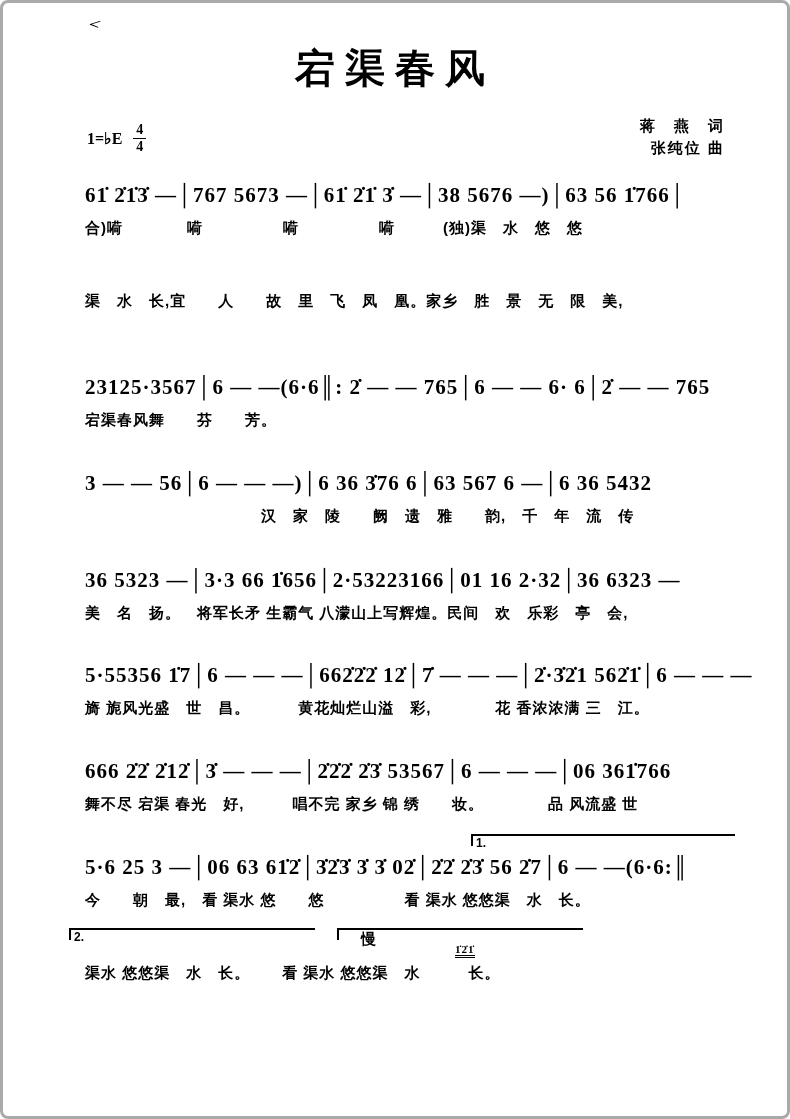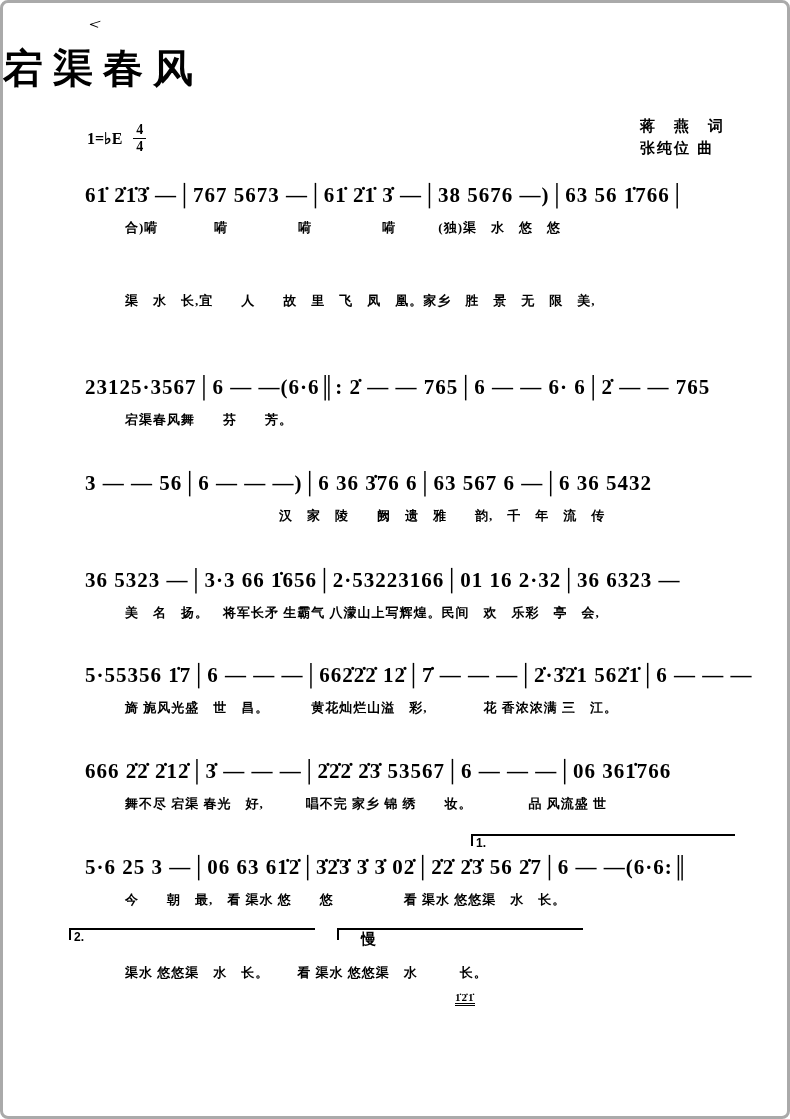--- a/index.html
+++ b/index.html
@@ -14,55 +14,55 @@
     color:#000;
     overflow:hidden;
   }
   .corner-mark {
     position:absolute; left:86px; top:10px;
     font-size:20px; font-weight:bold;
     transform:skewX(-20deg) scaleY(0.7);
   }
   .title {
     position:absolute; top:38px; left:0; right:0;
-    text-align:left;
+    text-align:center;
     font-size:40px; font-weight:bold;
     letter-spacing:10px;
     font-family:"Liberation Serif", serif;
   }
   .keytime {
     position:absolute; left:84px; top:120px;
     font-size:16px; font-weight:bold;
     display:flex; align-items:center; gap:11px;
     font-family:"Liberation Serif", serif;
   }
   .frac { display:inline-flex; flex-direction:column; align-items:center; line-height:1; font-size:14px; }
   .frac .num { border-bottom:1.5px solid #000; padding:0 3px 1px; }
   .frac .den { padding-top:1px; }
   .credits {
     position:absolute; right:62px; top:112px;
+    text-align:right;
     font-size:15px; font-weight:bold;
     line-height:22px;
     letter-spacing:2px;
     font-family:"Liberation Sans", sans-serif;
   }
   .system { position:absolute; left:82px; width:660px; }
   .notes {
     font-size:21px; font-weight:bold;
     letter-spacing:1px;
     white-space:nowrap;
     font-family:"Liberation Serif", serif;
   }
   .lyrics {
     margin-top:11px;
-    font-size:13px; font-weight:bold;
+    font-size:15px; font-weight:bold;
     letter-spacing:1px;
     white-space:nowrap;
-    font-family:Liberation Serif, serif;
-    margin-left:40px;
+    font-family:Liberation Sans, sans-serif;
   }
   .volta {
     position:absolute;
     border-top:2px solid #000; border-left:2px solid #000;
     height:12px;
     font-size:12px; font-weight:bold;
     font-family:"Liberation Sans", sans-serif;
     padding-left:3px;
     box-sizing:border-box;
   }
@@ -79,21 +79,20 @@
     font-size:15px; font-weight:bold;
     font-family:"Liberation Sans", sans-serif;
     padding:0 2px;
   }
   .grace {
     position:absolute; left:452px; top:940px;
     font-size:11px; font-weight:bold;
     border-bottom:3px double #000;
     font-family:"Liberation Serif", serif;
     letter-spacing:1px;
-    margin-top:48px;
   }
 </style>
 </head>
 <body>
 
 <div class="page">
 
   <div class="corner-mark">&lt;</div>
 
   <div class="title">宕渠春风</div>

